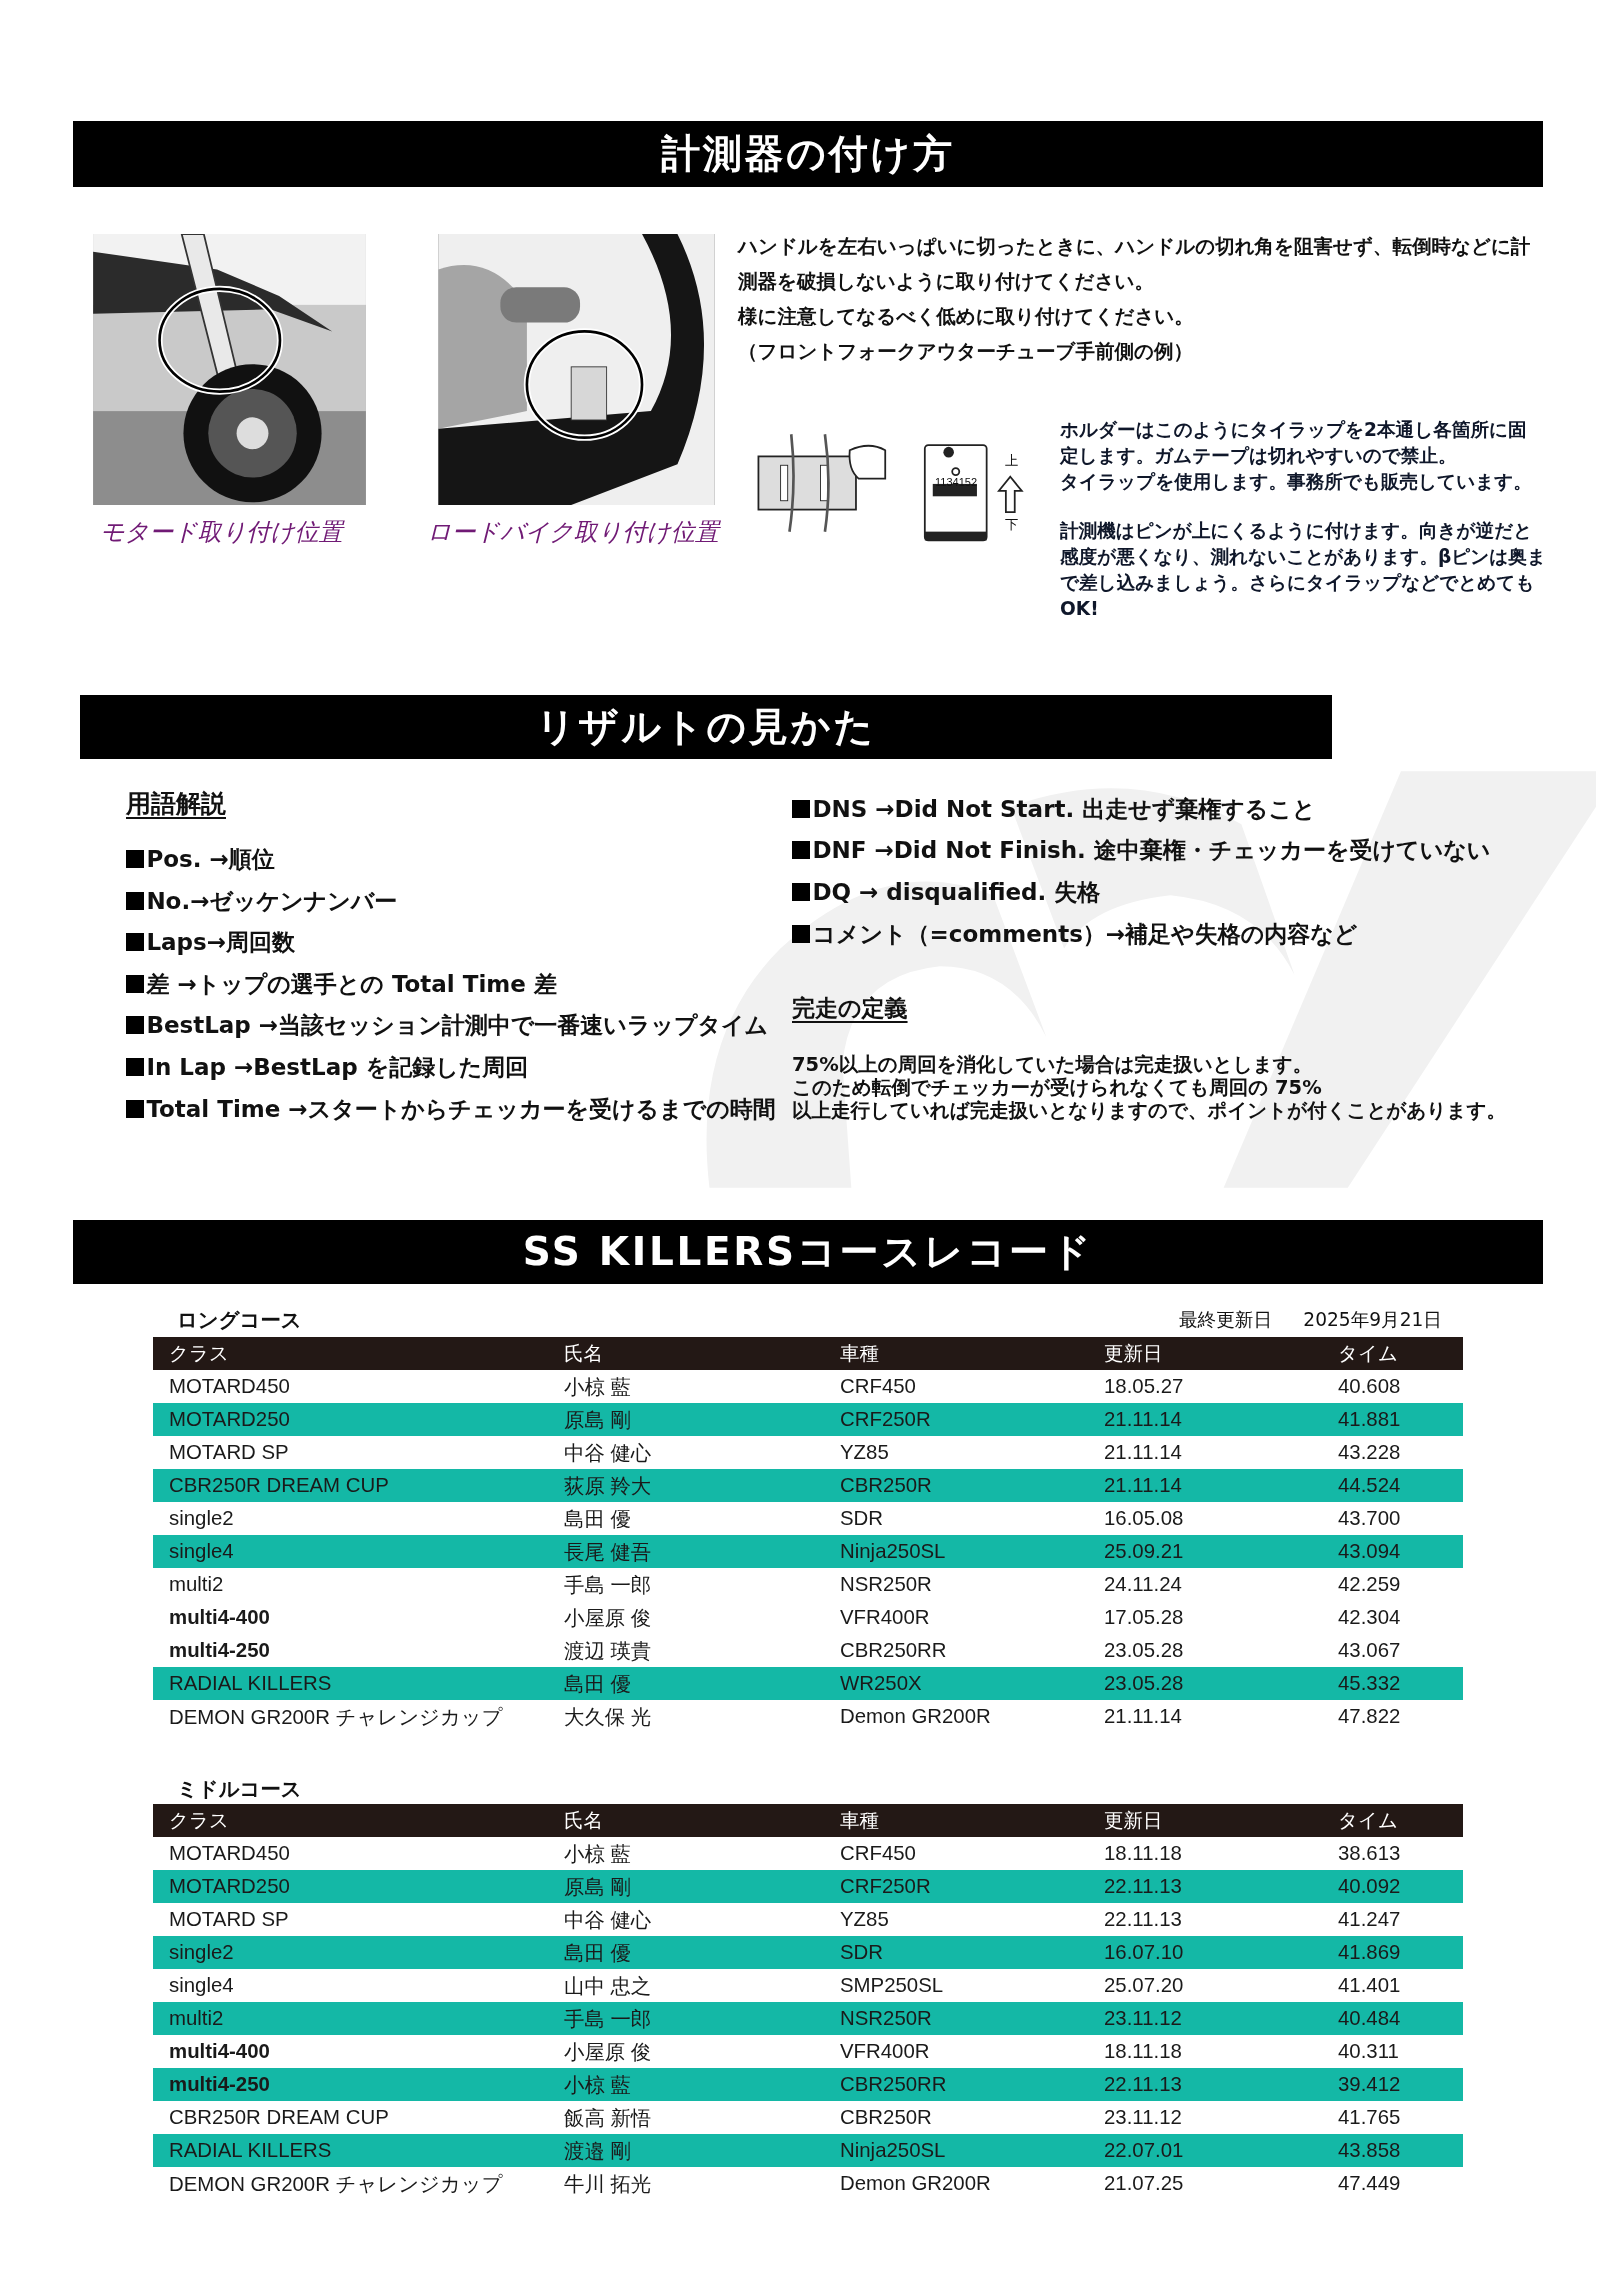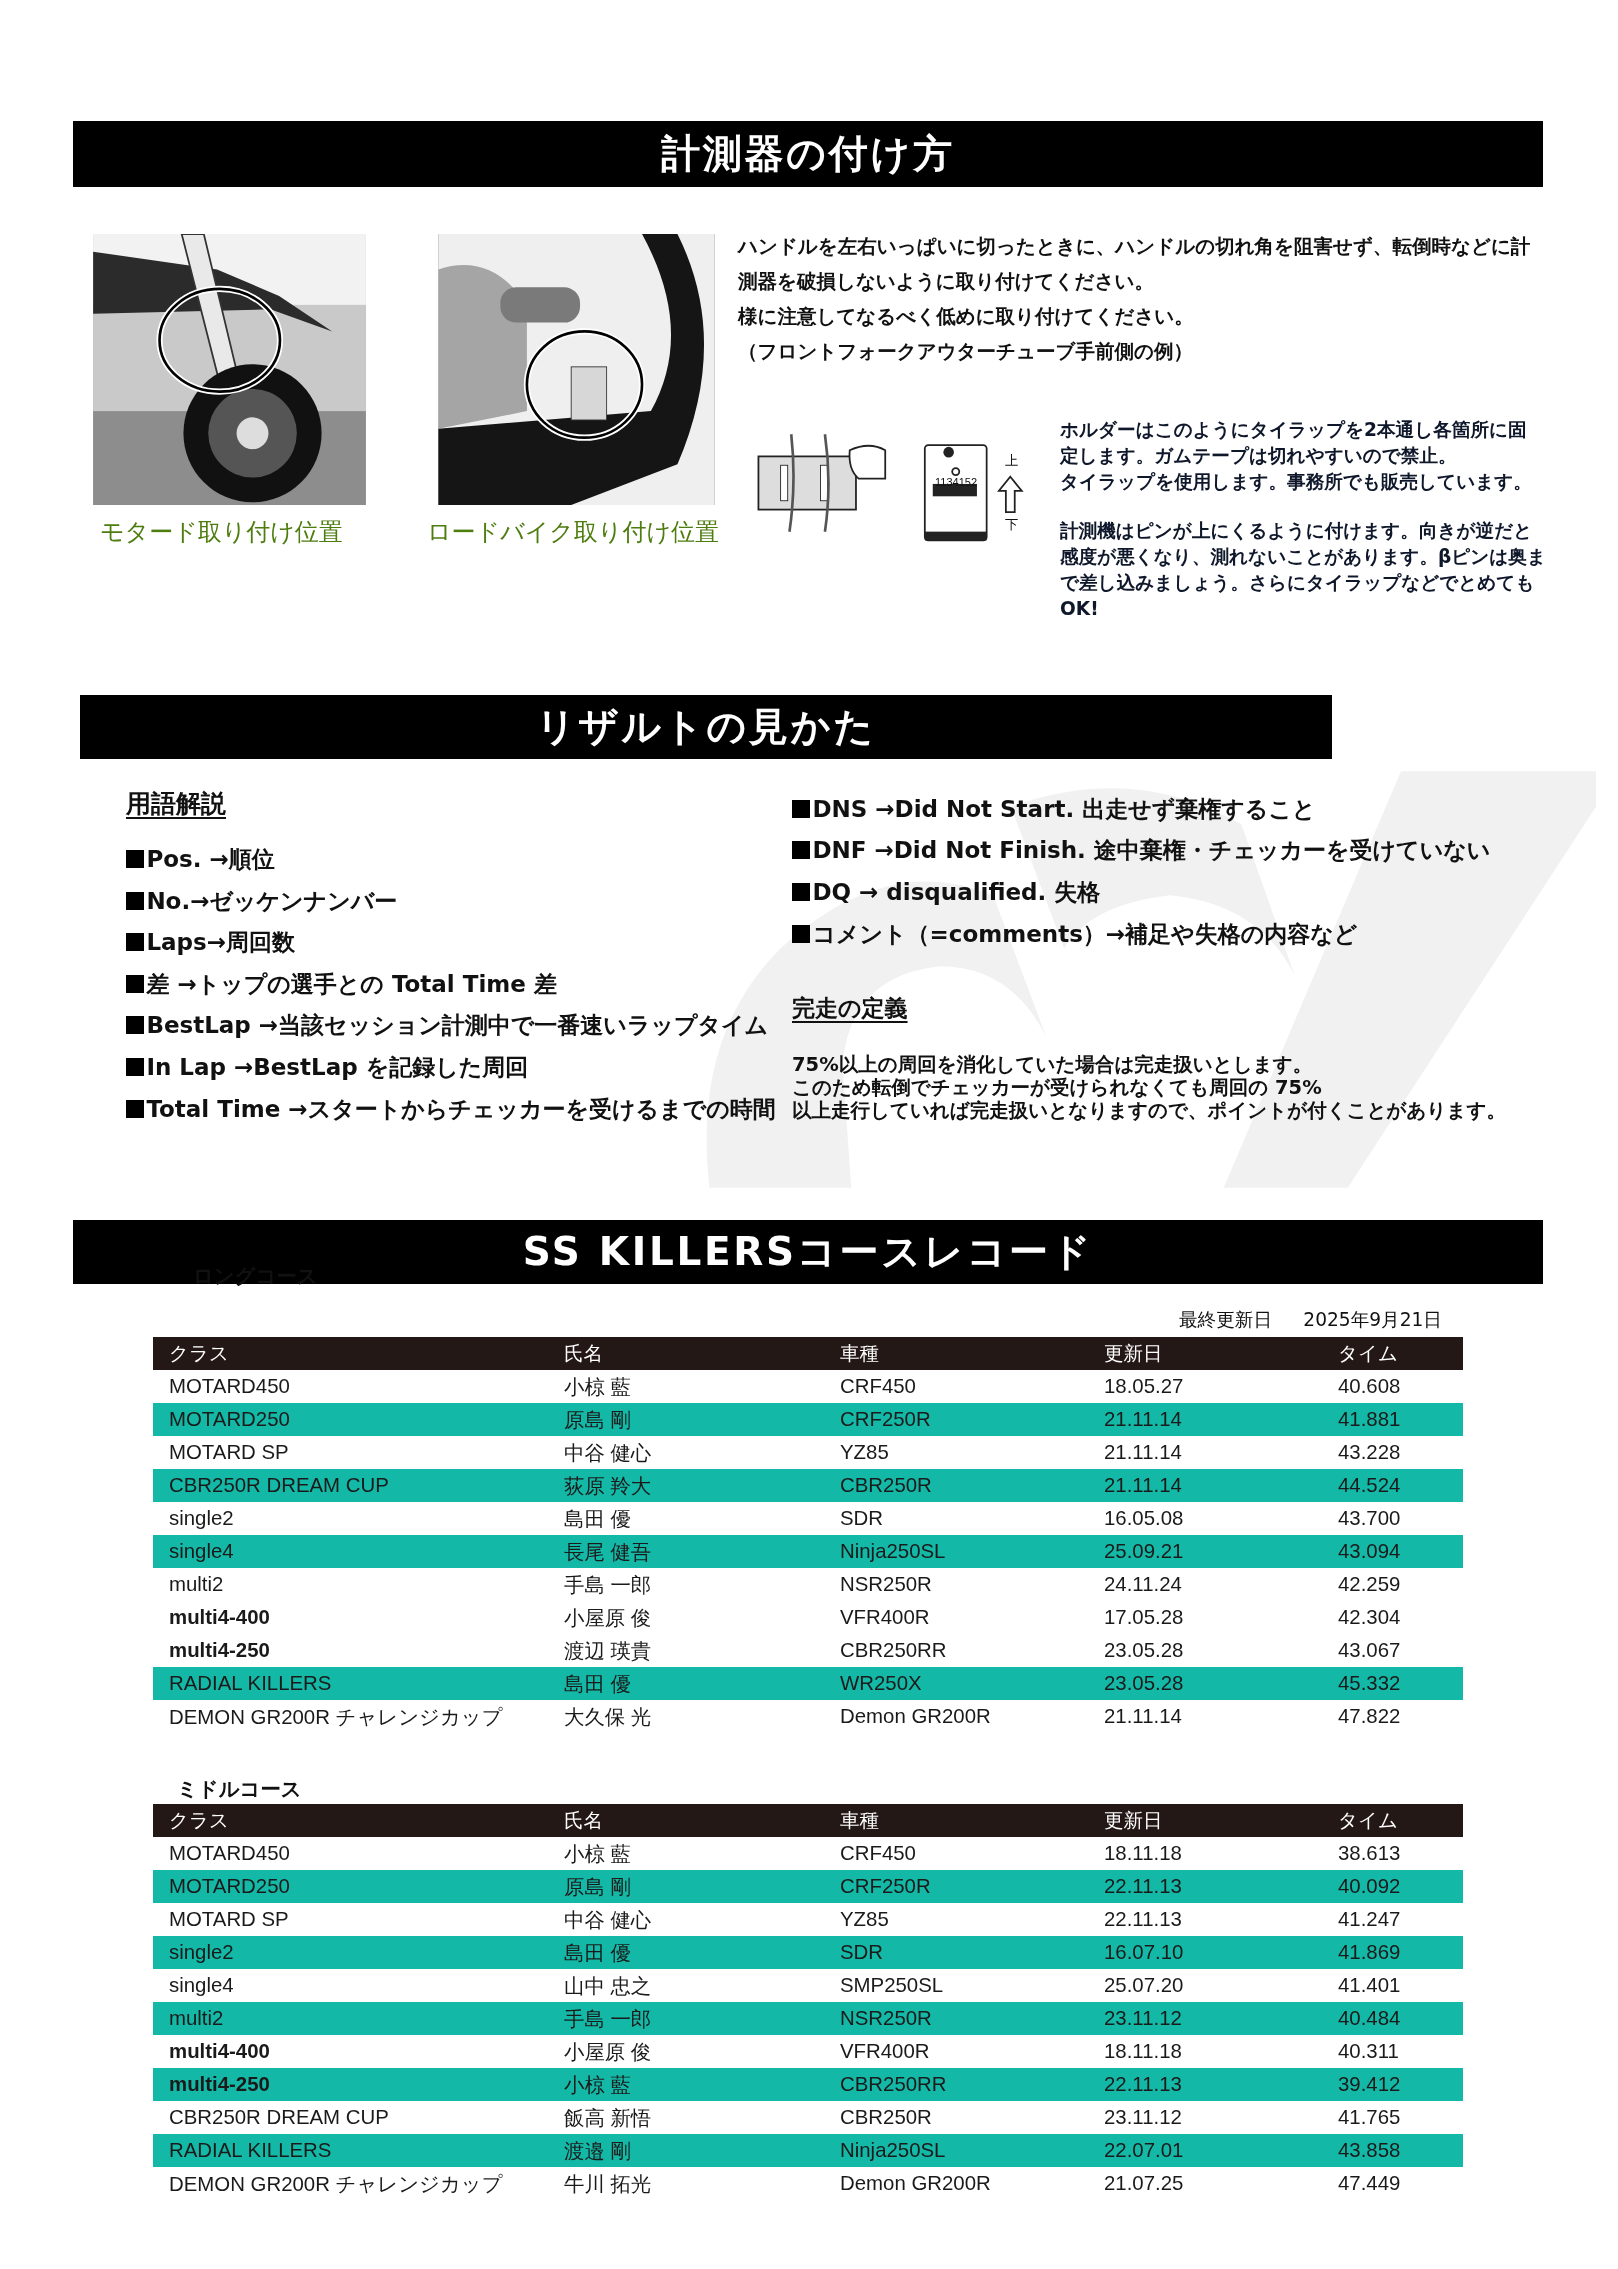--- a/index.html
+++ b/index.html
@@ -3,21 +3,21 @@
 <meta charset="utf-8">
 <style>
   html, body { margin: 0; padding: 0; background: #ffffff; }
   body { width: 1618px; height: 2270px; position: relative; overflow: hidden;
          font-family: "DejaVu Sans", "Liberation Sans", sans-serif; color: #111; }
   .banner { position: absolute; background: #000; color: #fff; display: flex;
             align-items: center; justify-content: center; font-weight: bold;
             font-size: 39px; letter-spacing: 2.7px; }
   .abs { position: absolute; }
   .photo { position: absolute; background: #9a9a9a; overflow: hidden; }
-  .caption { position: absolute; font-size: 24px; color: #4d7c0f; white-space: nowrap; }
+  .caption { position: absolute; font-size: 24px; color: #701a75; white-space: nowrap; font-style: italic; }
   .para { position: absolute; font-size: 19.5px; font-weight: bold; line-height: 35px; color: #111; }
   .para2 { position: absolute; font-size: 18.6px; font-weight: bold; line-height: 26px; color: #0f172a; }
   .term-head { position: absolute; font-size: 25px; font-weight: bold; text-decoration: underline; text-underline-offset: 5.3px; }
   .term { position: absolute; font-size: 23px; font-weight: bold; white-space: nowrap; }
   .term .sq { display: inline-block; width: 17.7px; height: 17.7px; background: #000; margin-right: 2.7px; vertical-align: -0.9px; }
   .def-text { position: absolute; font-size: 19.5px; font-weight: bold; line-height: 23px; white-space: nowrap; }
   .watermark { position: absolute; left: 674px; top: 771px; width: 922px; height: 417px; pointer-events: none; }
   .tbl-title { position: absolute; font-size: 20.4px; font-weight: bold; }
   .updated { position: absolute; font-size: 18.6px; white-space: nowrap; }
   table.rec { position: absolute; border-collapse: collapse; font-family: "Liberation Sans", sans-serif; font-size: 20.4px; }
@@ -143,21 +143,21 @@
 <div class="def-text" style="left:792px; top:1053px;">
   <div>75%以上の周回を消化していた場合は完走扱いとします。</div>
   <div>このため転倒でチェッカーが受けられなくても周回の 75%</div>
   <div>以上走行していれば完走扱いとなりますので、ポイントが付くことがあります。</div>
 </div>
 
 <div class="banner" style="left:73px; top:1220px; width:1470px; height:64px;">
   <span>SS KILLERSコースレコード</span>
 </div>
 
-<div class="tbl-title" style="left:177px; top:1262px;margin-left:16px;">ロングコース</div>
+<div class="tbl-title" style="left:177px; top:1306px;">ロングコース</div>
 <div class="updated" style="left:1179px; top:1307px;">
   <span>最終更新日</span>
   <span style="display:inline-block; width:19.5px;"></span>
   <span>2025年9月21日</span>
 </div>
 
 <table class="rec" style="left:153px; top:1337px;">
   <thead>
     <tr>
       <th class="c1">クラス</th>

